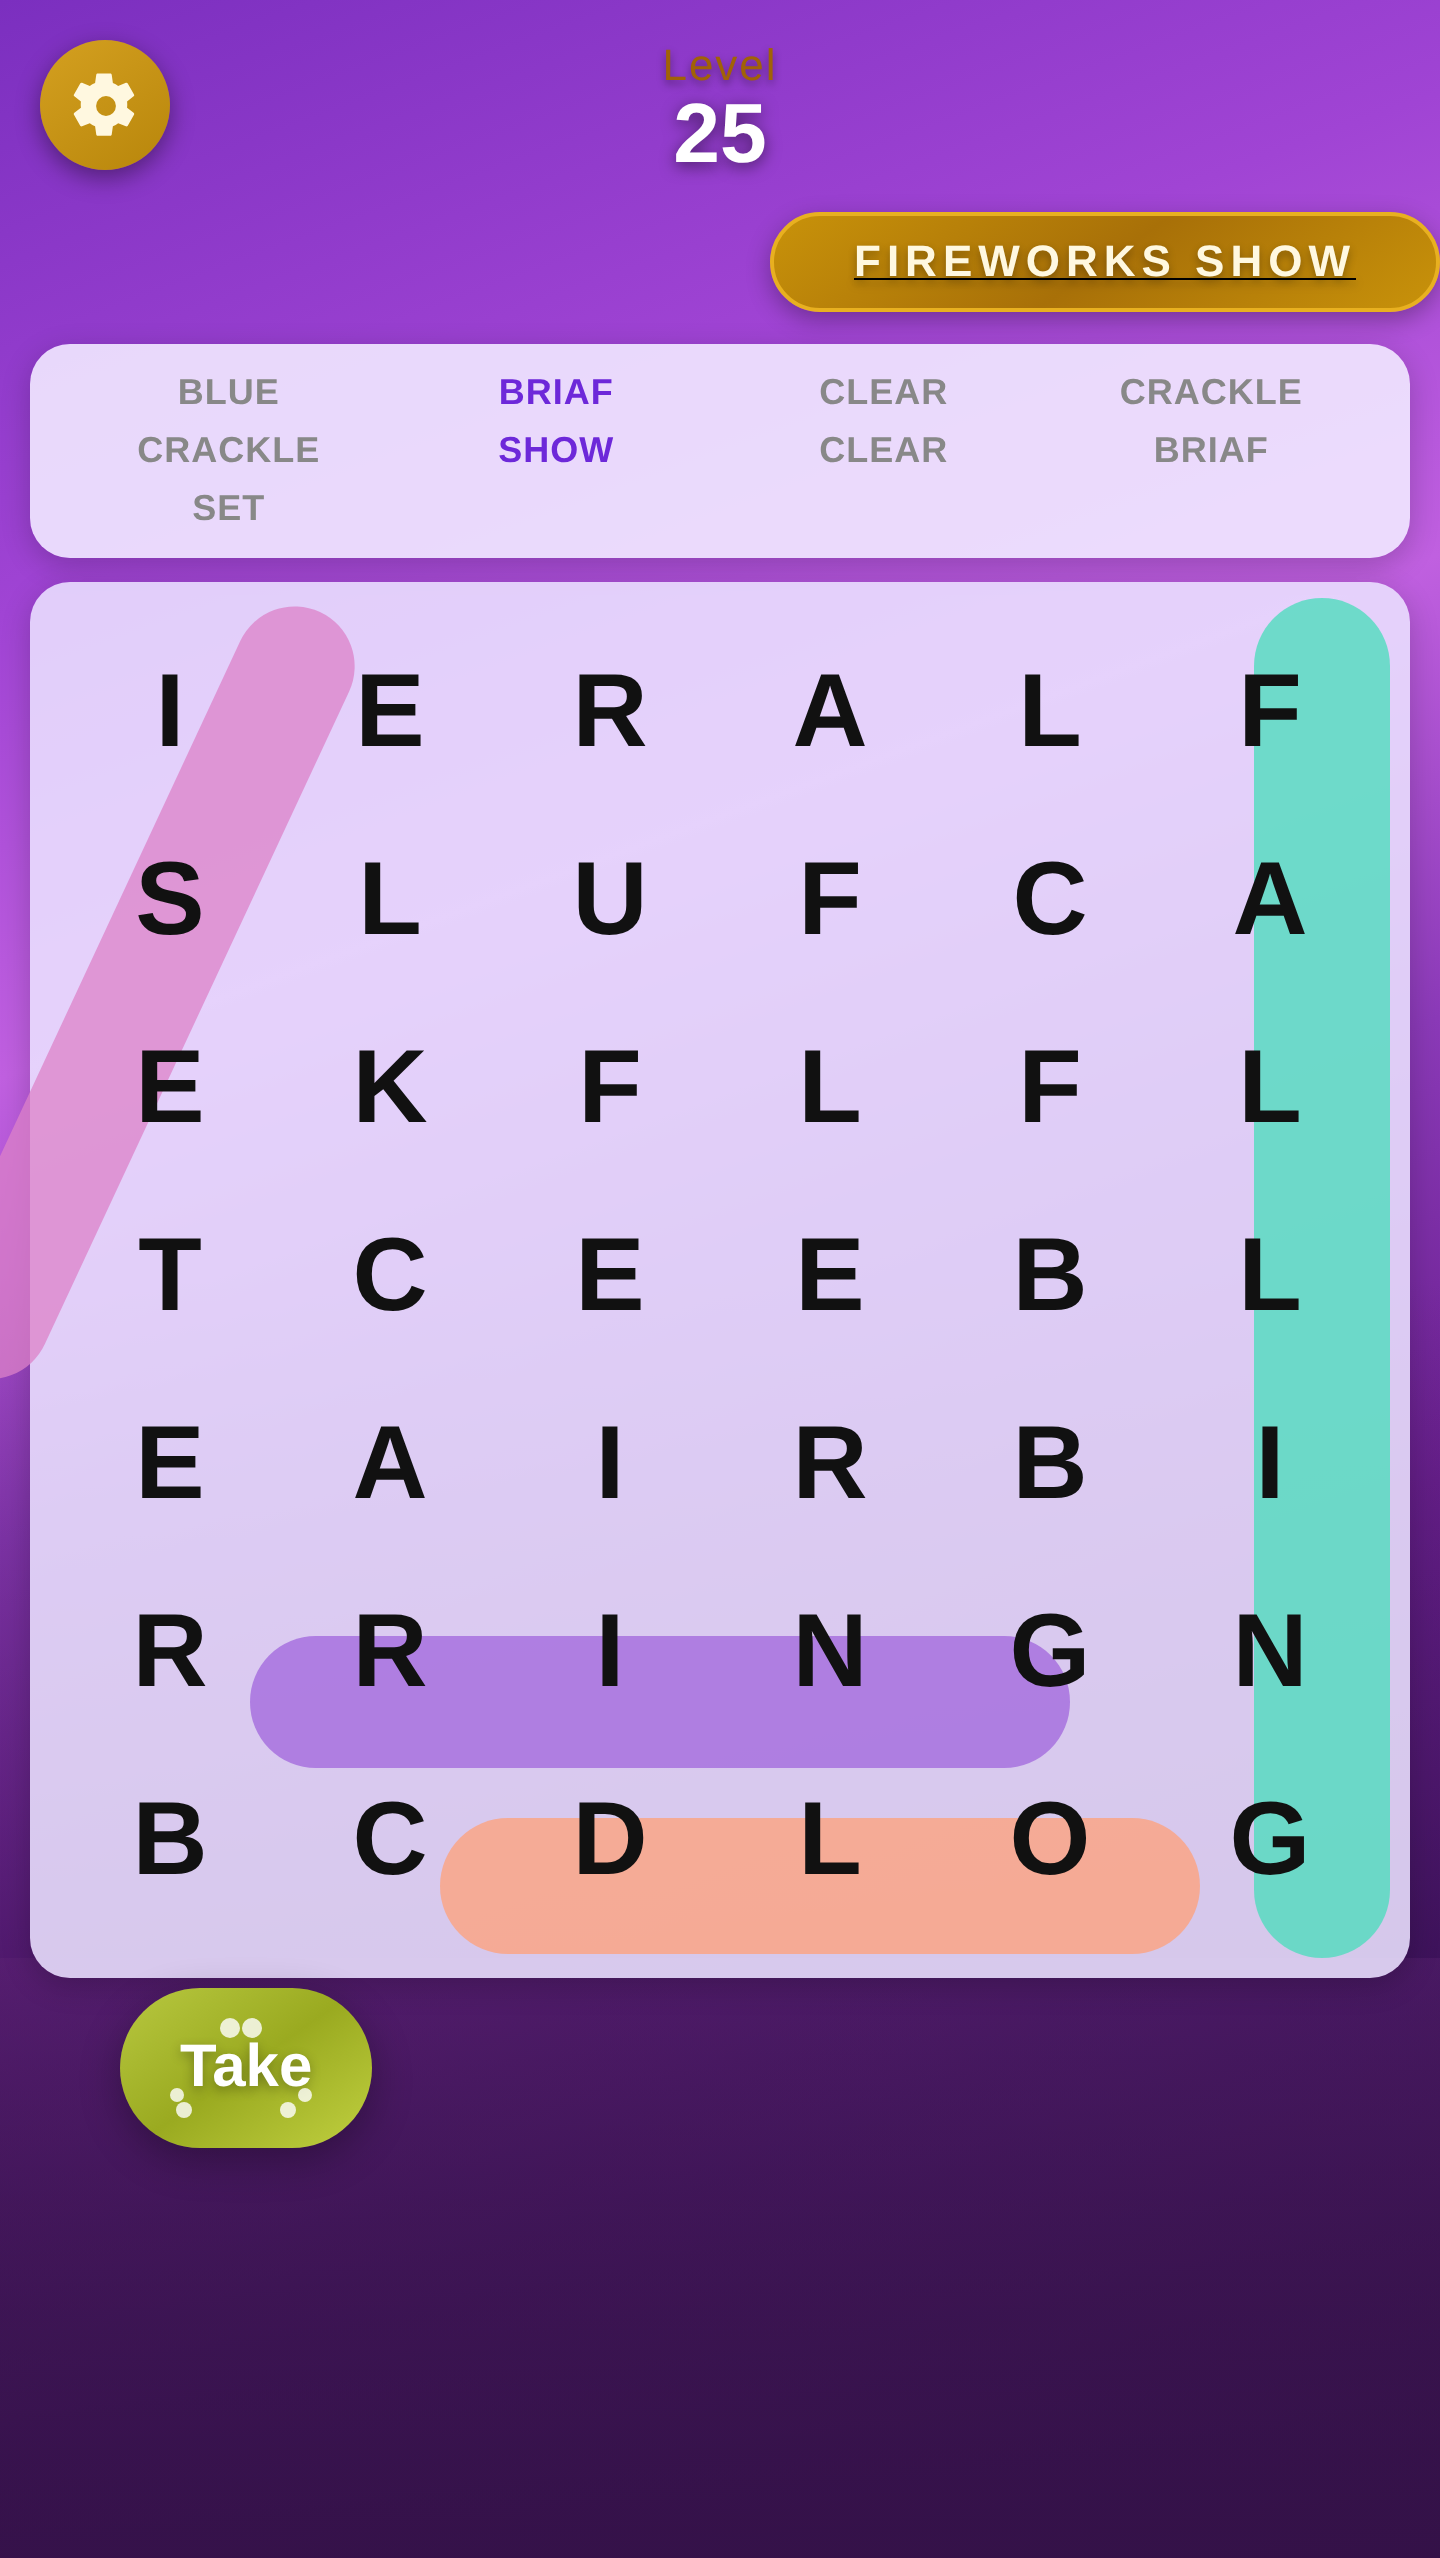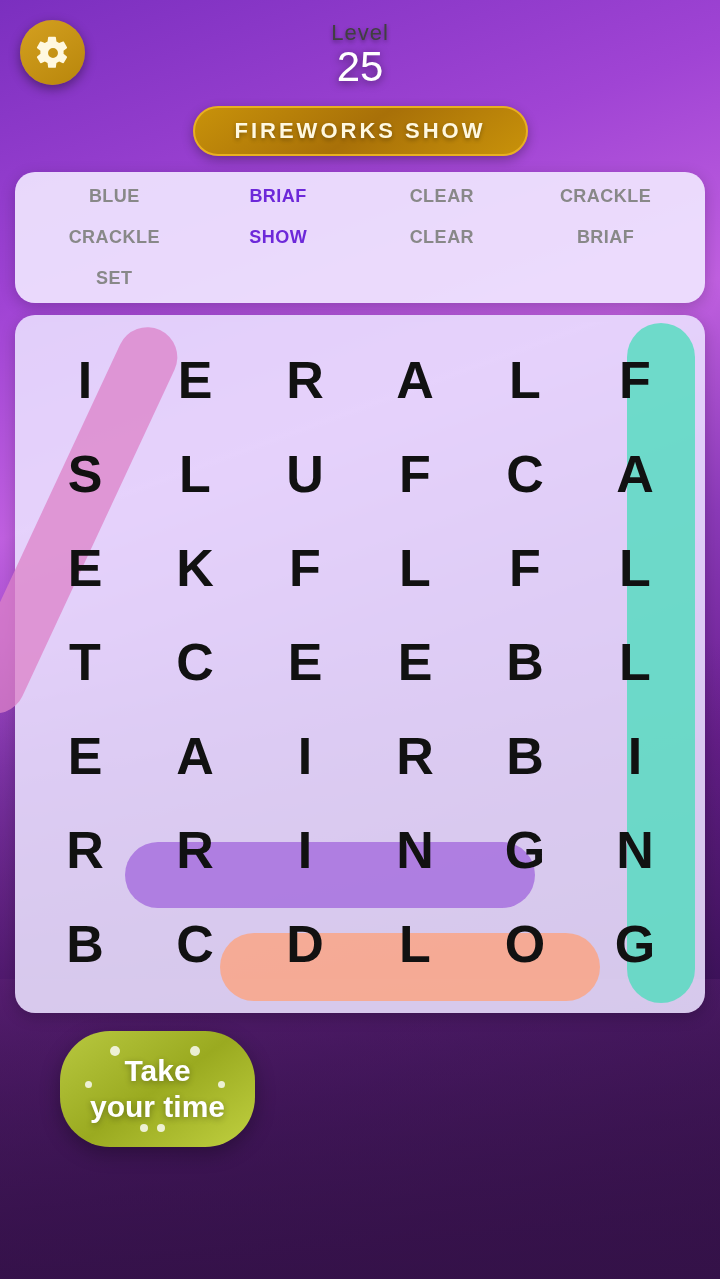--- a/index.html
+++ b/index.html
@@ -63,42 +63,43 @@
       width: 34px;
       height: 34px;
       fill: #fff8e0;
     }
 
     .level-display {
       text-align: center;
     }
 
     .level-label {
-      color: #404040;
+      color: #a16207;
       font-size: 22px;
       font-weight: 400;
       letter-spacing: 1px;
       text-shadow: 0 2px 4px rgba(0,0,0,0.4);
     }
 
     .level-number {
       color: #ffffff;
       font-size: 42px;
-      font-weight: 400;
+      font-weight: 700;
       line-height: 1;
       text-shadow: 0 2px 8px rgba(0,0,0,0.5);
     }
 
     
     .title-banner {
       position: relative;
       z-index: 10;
       display: flex;
-      justify-content: center;
+      justify-content: flex-end;
       margin: 8px 0 12px;
+      text-decoration: underline;
     }
 
     .title-banner-inner {
       background: linear-gradient(145deg, #c8920a, #a87008, #c8920a);
       border-radius: 30px;
       padding: 10px 40px;
       border: 2px solid #e8b020;
       box-shadow: 0 4px 12px rgba(0,0,0,0.3);
     }
 
@@ -113,21 +114,21 @@
     
     .words-panel {
       position: relative;
       z-index: 10;
       background: rgba(240, 230, 255, 0.92);
       border-radius: 20px;
       margin: 16px 15px 12px;
       padding: 14px 20px;
       display: grid;
       grid-template-columns: repeat(4, 1fr);
-      gap: 20px 5px;
+      gap: 8px 5px;
       box-shadow: 0 4px 15px rgba(0,0,0,0.2);
     }
 
     .word-item {
       text-align: center;
       font-size: 18px;
       font-weight: 700;
       color: #888;
       letter-spacing: 0.5px;
     }
@@ -227,21 +228,21 @@
       background: rgba(255, 160, 120, 0.75);
       border-radius: 34px;
       bottom: 12px;
       left: 205px;
     }
 
     
     .hint-button {
       position: relative;
       z-index: 10;
-      margin: 18px 60px 0;
+      margin: 5px 60px 0;
       background: linear-gradient(145deg, #b8c840, #9aaa20, #c0d040);
       border-radius: 50px;
       padding: 22px 30px;
       text-align: center;
       cursor: pointer;
       box-shadow: 0 6px 20px rgba(0,0,0,0.3);
       border: none;
     }
 
     .hint-text {
@@ -378,17 +379,16 @@
 
 
 <button class="hint-button">
   <div class="sparkle sparkle-1"></div>
   <div class="sparkle sparkle-2"></div>
   <div class="sparkle sparkle-3"></div>
   <div class="sparkle sparkle-4"></div>
   <div class="sparkle sparkle-5"></div>
   <div class="sparkle sparkle-6"></div>
   <div class="hint-text">Take</div>
-  <div class="hint-text">your time</div>
 </button>
 
 
 
 
 </body></html>

